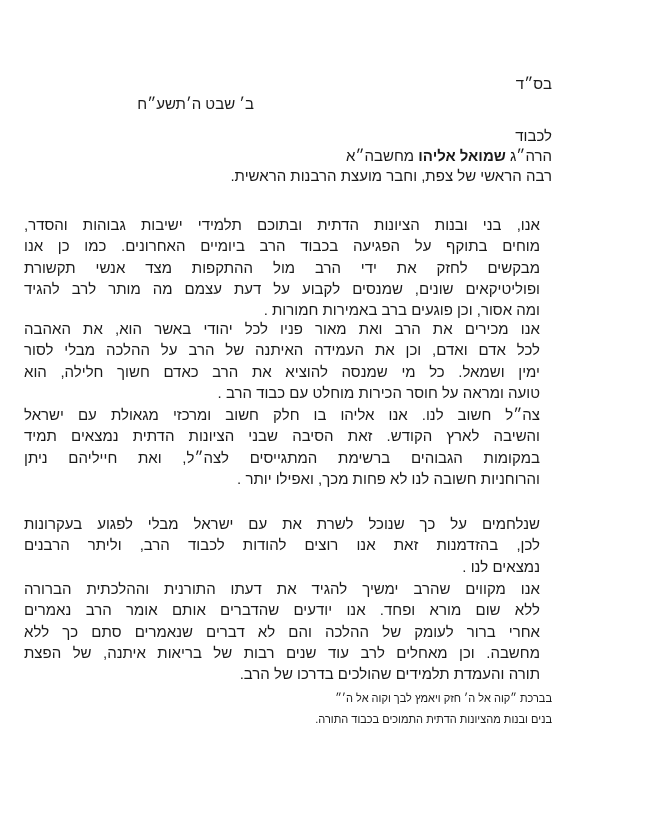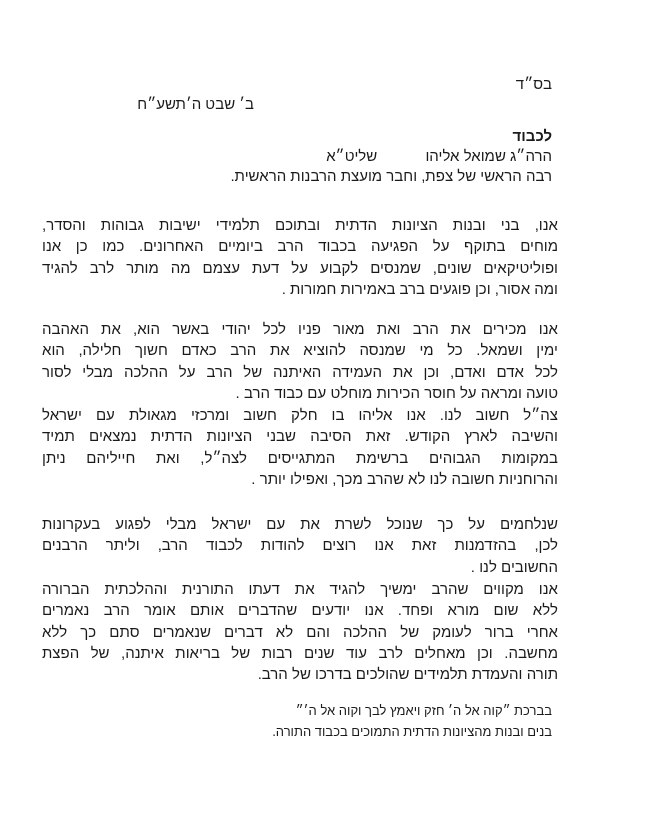--- a/index.html
+++ b/index.html
@@ -27,28 +27,28 @@
       position: absolute;
       right: 102px;
       white-space: nowrap;
       font-size: 15px;
       line-height: 20px;
       direction: rtl;
       text-align: right;
     }
     .bsd { top: 74px; }
     .date { top: 94px; right: 400px; margin-left: 23px; }
-    .to-label { top: 126px; font-weight: bold; }
+    .to-label { top: 126px; }
     .addressee { top: 146px; }
-    .addressee b { font-weight: normal; margin-left: 44px; }
+    .addressee b { font-weight: bold; }
     .title-line { top: 166px; }
 
     .para {
       position: absolute;
-      right: 96px;
+      right: 114px;
       width: 516px;
       font-size: 15px;
       line-height: 21.3px;
       direction: rtl;
       text-align: justify;
       text-align-last: right;
       margin-left: 23px;
     }
     .para .pl {
       display: block;
@@ -63,70 +63,70 @@
     .p1 { top: 214px; }
     .p2 { top: 318px; }
     .p3 { top: 404px; }
     .p4 { top: 513px; }
     .p5 { top: 578px; }
 
     .closing {
       position: absolute;
       right: 102px;
       top: 688px;
-      font-size: 13px;
+      font-size: 11px;
       line-height: 21px;
       direction: rtl;
       text-align: right;
       white-space: nowrap;
-      margin-top: 12px;
     }
     .closing span { display: block; }
   </style>
 </head>
 <body>
 
 <div class="page">
 
   <div class="line bsd">בס״ד</div>
   <div class="line date">ב׳ שבט ה׳תשע״ח</div>
 
   <div class="line to-label">לכבוד</div>
   <div class="line addressee">
     <span>הרה״ג</span>
     <b>שמואל אליהו</b>
-    <span>שליט״א</span>
+    <span>מחשבה״א</span>
   </div>
   <div class="line title-line">רבה הראשי של צפת, וחבר מועצת הרבנות הראשית.</div>
 
   <div class="para p1">
     <span class="pl">אנו, בני ובנות הציונות הדתית ובתוכם תלמידי ישיבות גבוהות והסדר,</span>
     <span class="pl">מוחים בתוקף על הפגיעה בכבוד הרב ביומיים האחרונים. כמו כן אנו</span>
+    <span class="pl">מבקשים לחזק את ידי הרב מול ההתקפות מצד אנשי תקשורת</span>
     <span class="pl">ופוליטיקאים שונים, שמנסים לקבוע על דעת עצמם מה מותר לרב להגיד</span>
     <span class="pl last">ומה אסור, וכן פוגעים ברב באמירות חמורות .</span>
   </div>
 
   <div class="para p2">
     <span class="pl">אנו מכירים את הרב ואת מאור פניו לכל יהודי באשר הוא, את האהבה</span>
+    <span class="pl">לכל אדם ואדם, וכן את העמידה האיתנה של הרב על ההלכה מבלי לסור</span>
     <span class="pl">ימין ושמאל. כל מי שמנסה להוציא את הרב כאדם חשוך חלילה, הוא</span>
-    <span class="pl">לכל אדם ואדם, וכן את העמידה האיתנה של הרב על ההלכה מבלי לסור</span>
     <span class="pl last">טועה ומראה על חוסר הכירות מוחלט עם כבוד הרב .</span>
   </div>
 
   <div class="para p3">
     <span class="pl">צה״ל חשוב לנו. אנו אליהו בו חלק חשוב ומרכזי מגאולת עם ישראל</span>
     <span class="pl">והשיבה לארץ הקודש. זאת הסיבה שבני הציונות הדתית נמצאים תמיד</span>
     <span class="pl">במקומות הגבוהים ברשימת המתגייסים לצה״ל, ואת חייליהם ניתן</span>
-    <span class="pl last">והרוחניות חשובה לנו לא שהרב מכך, ואפילו יותר .</span>
+    <span class="pl last">והרוחניות חשובה לנו לא פחות מכך, ואפילו יותר .</span>
   </div>
 
   <div class="para p4">
     <span class="pl">שנלחמים על כך שנוכל לשרת את עם ישראל מבלי לפגוע בעקרונות</span>
     <span class="pl">לכן, בהזדמנות זאת אנו רוצים להודות לכבוד הרב, וליתר הרבנים</span>
-    <span class="pl last">החשובים לנו .</span>
+    <span class="pl last">נמצאים לנו .</span>
   </div>
 
   <div class="para p5">
     <span class="pl">אנו מקווים שהרב ימשיך להגיד את דעתו התורנית וההלכתית הברורה</span>
     <span class="pl">ללא שום מורא ופחד. אנו יודעים שהדברים אותם אומר הרב נאמרים</span>
     <span class="pl">אחרי ברור לעומק של ההלכה והם לא דברים שנאמרים סתם כך ללא</span>
     <span class="pl">מחשבה. וכן מאחלים לרב עוד שנים רבות של בריאות איתנה, של הפצת</span>
     <span class="pl last">תורה והעמדת תלמידים שהולכים בדרכו של הרב.</span>
   </div>
 

